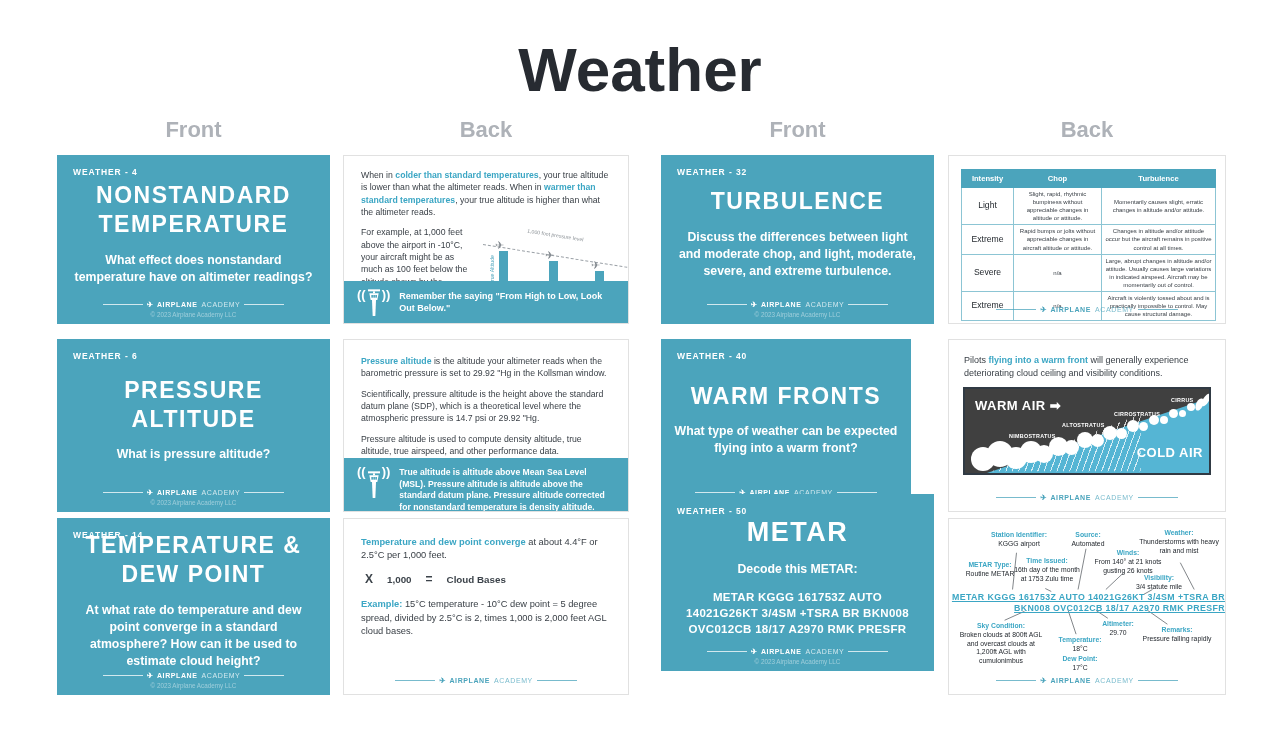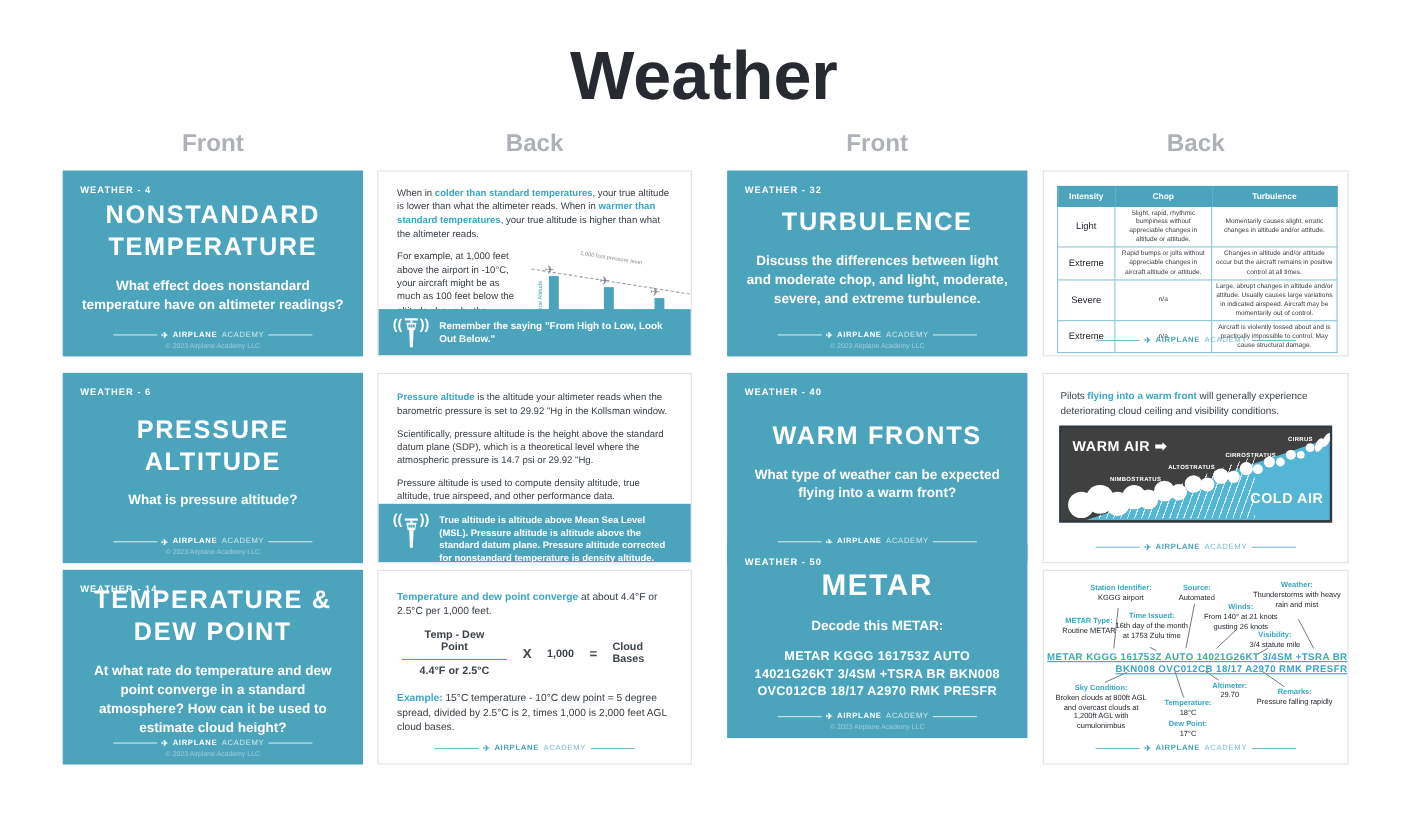--- a/index.html
+++ b/index.html
@@ -246,21 +246,21 @@
             <rect x="11" y="10.5" width="2.4" height="4" fill="#4ba4bc"></rect>
             <rect x="14" y="10.5" width="2.4" height="4" fill="#4ba4bc"></rect>
             <path d="M9 18 L15 18 L14 42 L10 42 Z" fill="#fff"></path>
           </svg>
           <span>))</span>
         </div>
       <div class="callout-text" style="font-size:8.6px">True altitude is altitude above Mean Sea Level (MSL). Pressure altitude is altitude above the standard datum plane. Pressure altitude corrected for nonstandard temperature is density altitude.</div>
     </div>
   </div>
 
-  <div class="card card-front" style="left:661px;top:339px;width:273px;height:173px">
+  <div class="card card-front" style="left:661px;top:339px;width:250px;height:173px">
     <div class="fc-label">WEATHER - 40</div>
     <div class="fc-body">
       <div class="fc-title">WARM FRONTS</div>
       <div class="fc-question">What type of weather can be expected flying into a warm front?</div>
     </div>
     <div class="fc-footer">
       <div class="logo logo-front">
           <i class="ll"></i>
           <b class="lp">✈</b>
           <b class="la">AIRPLANE</b>
@@ -329,24 +329,20 @@
           <i class="ll"></i>
         </div>
       <div class="copyright">© 2023 Airplane Academy LLC</div>
     </div>
   </div>
 
   <div class="card card-back" style="left:343px;top:518px;width:286px;height:177px">
     <div class="bk-pad" style="padding:17px 17px">
       <p class="bp" style="font-size:9.3px"><span class="hl">Temperature and dew point converge</span><span> at about 4.4°F or 2.5°C per 1,000 feet.</span></p>
       <div class="dp-formula">
-        <div class="dp-frac">
-          <div class="dp-num">Temp - Dew Point</div>
-          <div class="dp-den">4.4°F or 2.5°C</div>
-        </div>
         <span class="dp-x">X</span>
         <span class="dp-k">1,000</span>
         <span class="dp-eq">=</span>
         <span class="dp-res">Cloud Bases</span>
       </div>
       <p class="bp" style="font-size:9.3px"><span class="hl">Example:</span><span> 15°C temperature - 10°C dew point = 5 degree spread, divided by 2.5°C is 2, times 1,000 is 2,000 feet AGL cloud bases.</span></p>
     </div>
     <div class="logo logo-back">
         <i class="ll"></i>
         <b class="lp">✈</b>

